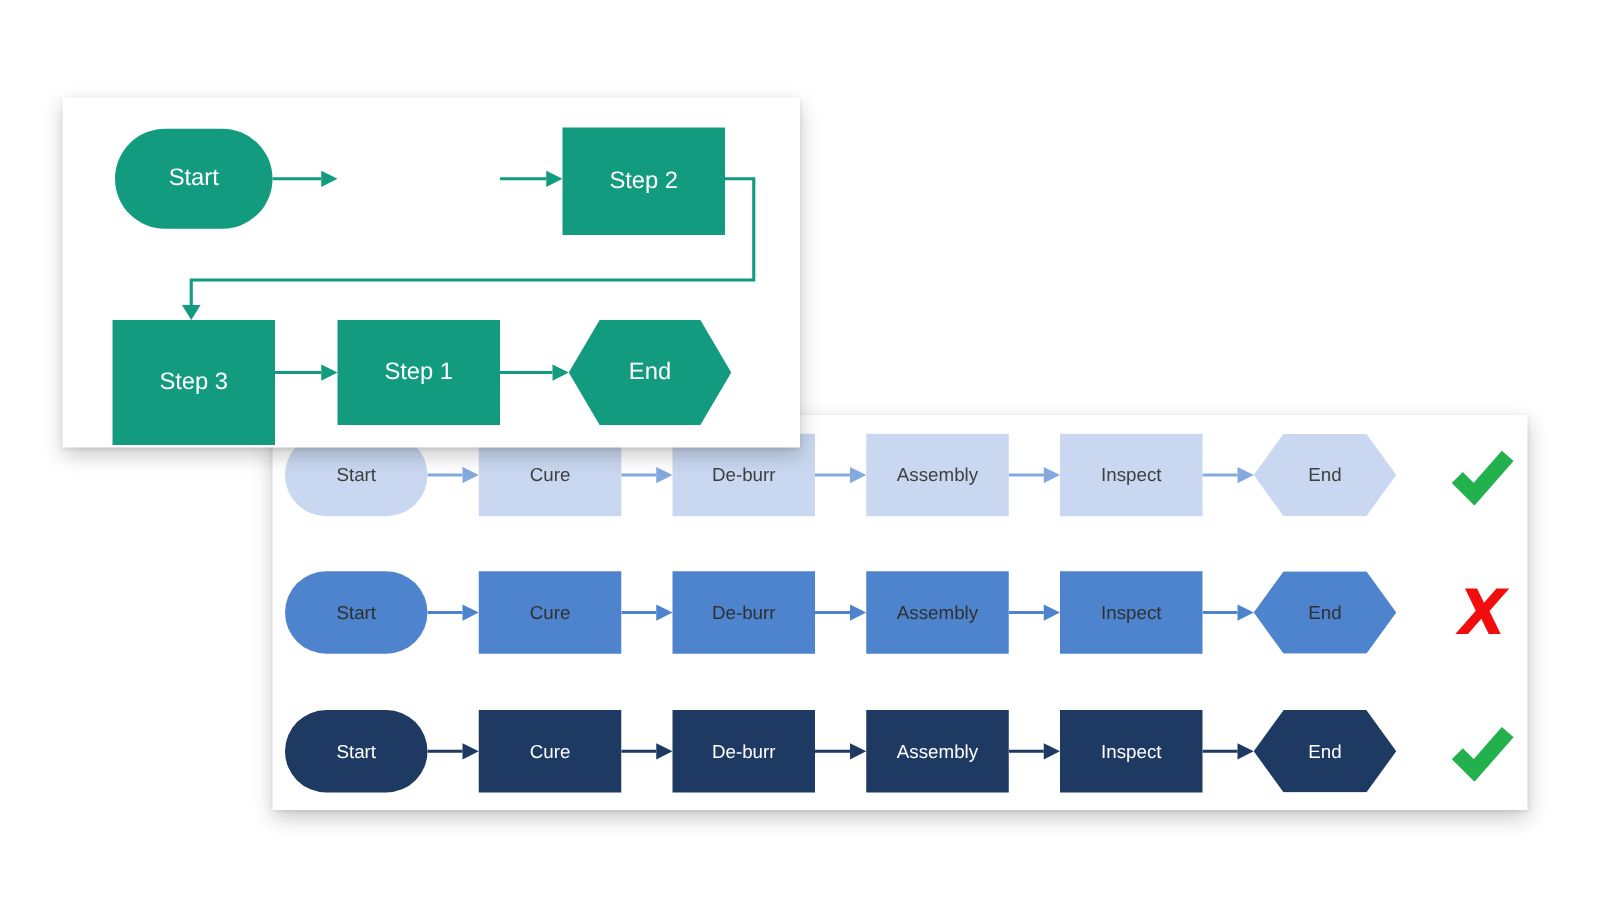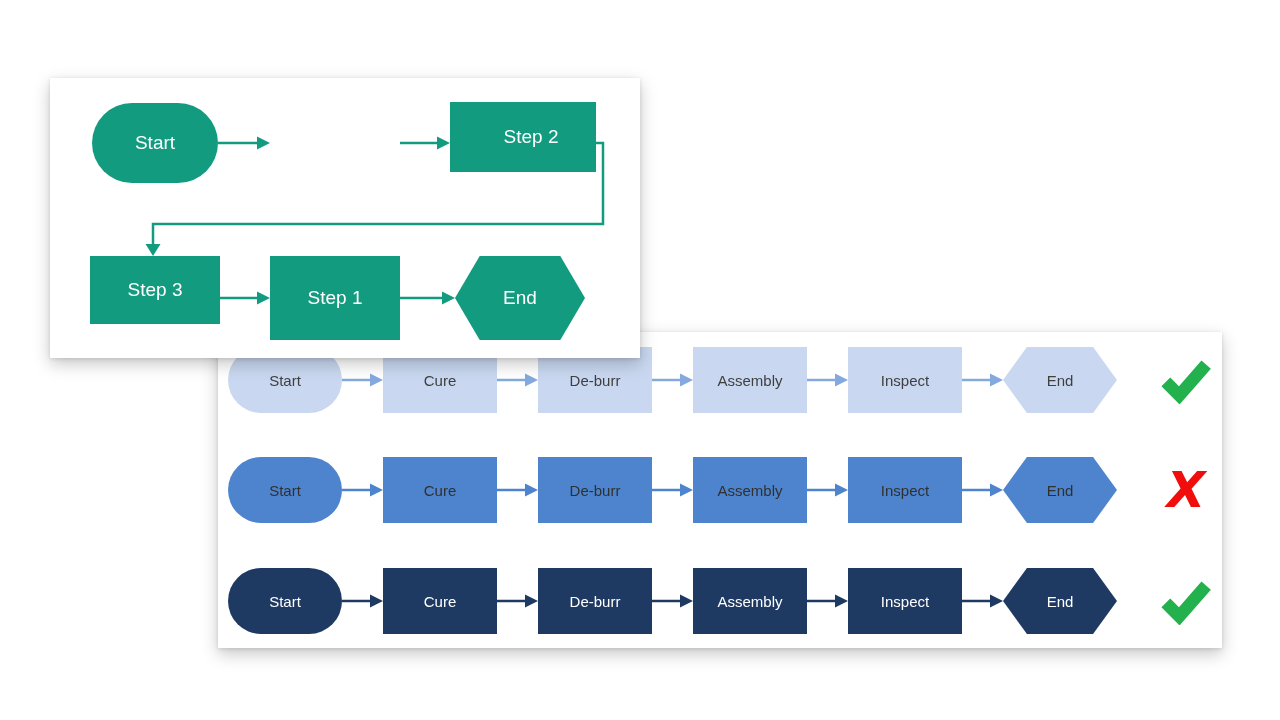--- a/index.html
+++ b/index.html
@@ -9,22 +9,22 @@
   }
   .card{position:absolute;background:#ffffff;box-shadow:0 6px 16px rgba(0,0,0,.22),0 1px 4px rgba(0,0,0,.12);}
   
   .card-green{left:50px;top:78px;width:590px;height:280px;z-index:2;color:var(--green,#139B80);}
   .gnode{
     position:absolute;display:flex;align-items:center;justify-content:center;
     background:var(--green,#139B80);color:var(--gtext,#fff);font-size:19px;
   }
   .g-start{left:42px;top:25px;width:126px;height:80px;border-radius:40px;}
   .g-step1{left:220px;top:24px;width:130px;height:82px;}
-  .g-step2{left:400px;top:24px;width:130px;height:70px;padding-left:16px;}
-  .g-step3{left:40px;top:178px;width:130px;height:68px;}
+  .g-step2{left:400px;top:24px;width:130px;height:86px;}
+  .g-step3{left:40px;top:178px;width:130px;height:100px;}
   .g-step4{left:220px;top:178px;width:130px;height:84px;}
   .g-end{left:405px;top:178px;width:130px;height:84px;
     clip-path:polygon(19% 0,81% 0,100% 50%,81% 100%,19% 100%,0 50%);}
   .g-wires{position:absolute;left:0;top:0;width:590px;height:280px;pointer-events:none;}
   
   .card-blue{left:218px;top:332px;width:1004px;height:316px;z-index:1;}
   .prow{
     position:absolute;left:10px;height:66px;display:flex;align-items:stretch;
     color:var(--tc,#3F3F3F);font-size:15px;
   }

